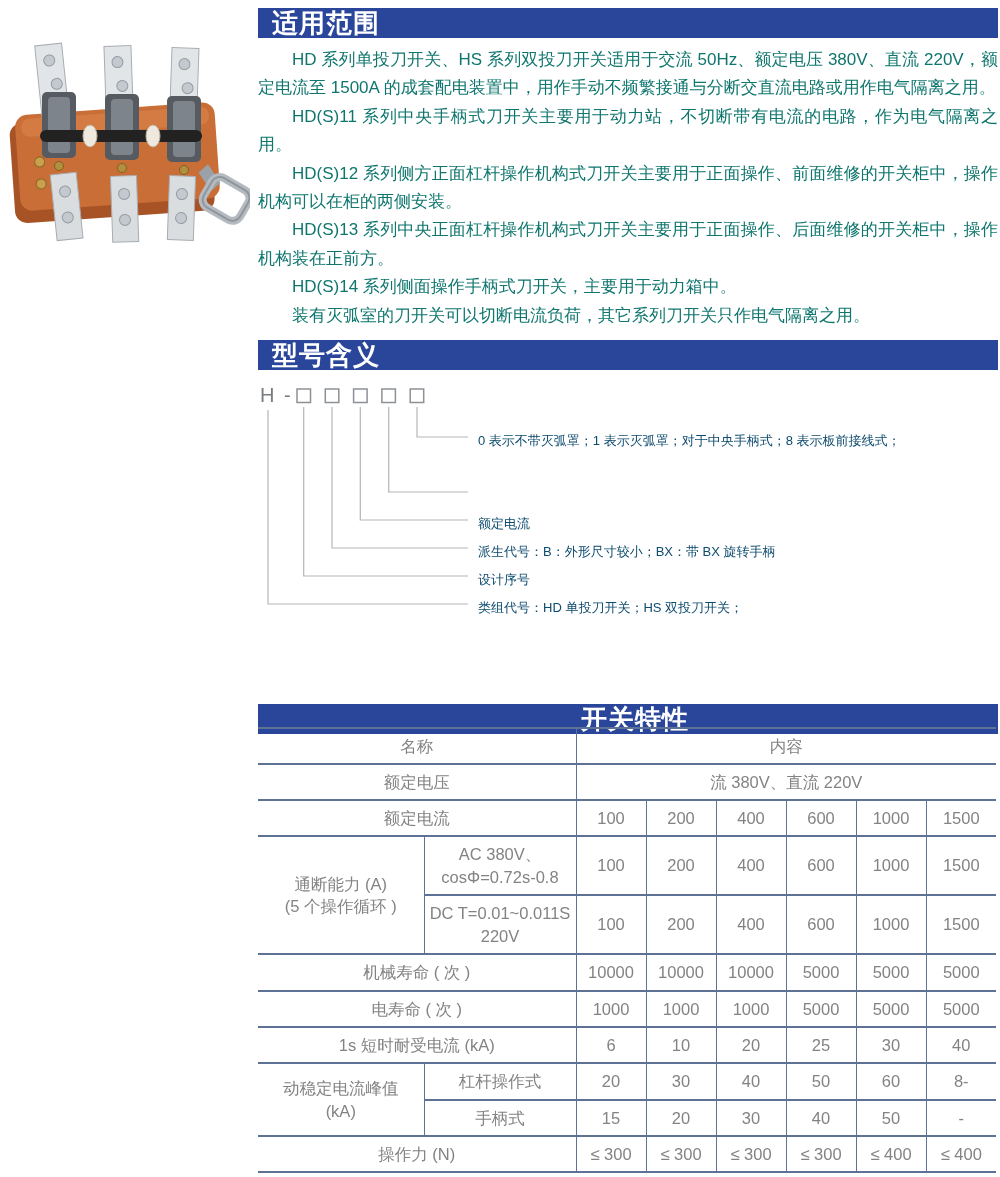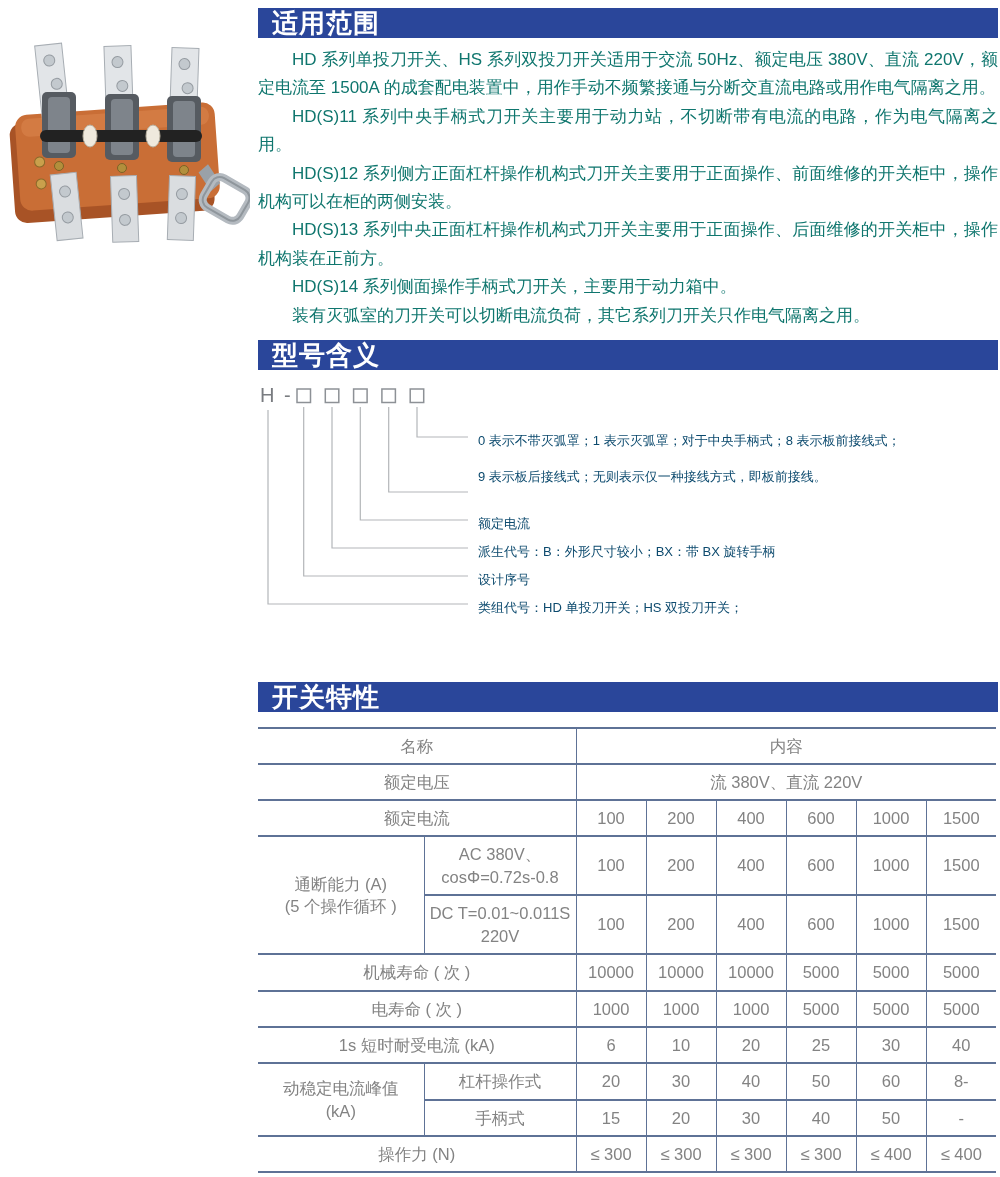--- a/index.html
+++ b/index.html
@@ -149,29 +149,28 @@
       <path d="M45.7,25 V194 H210"></path>
       <path d="M74,25 V166 H210"></path>
       <path d="M102.3,25 V138 H210"></path>
       <path d="M130.7,25 V110 H210"></path>
       <path d="M159,25 V55 H210"></path>
     </g>
   </svg>
   <div class="model-prefix">H -</div>
   <div class="dlabel wrap" style="top:41px;">
     <span>0 表示不带灭弧罩；1 表示灭弧罩；对于中央手柄式；8 表示板前接线式；</span><br>
-    <span>9 表示板后接线式；无则表示仅一种接线方式，即板前接线。</span>
   </div>
   <div class="dlabel" style="top:124px;">额定电流</div>
   <div class="dlabel" style="top:180px;">设计序号</div>
   <div class="dlabel" style="top:152px;">派生代号：B：外形尺寸较小；BX：带 BX 旋转手柄</div>
   <div class="dlabel" style="top:208px;">类组代号：HD 单投刀开关；HS 双投刀开关；</div>
 </div>
 
-<div class="abs bar" style="top:682px;">
+<div class="abs bar" style="top:704px;text-align:center;">
   <span>开关特性</span>
 </div>
 <div class="abs char-table">
   <table>
     <colgroup>
       <col style="width:166px">
         <col style="width:152px">
       <col style="width:70px">
         <col style="width:70px">
         <col style="width:70px">

